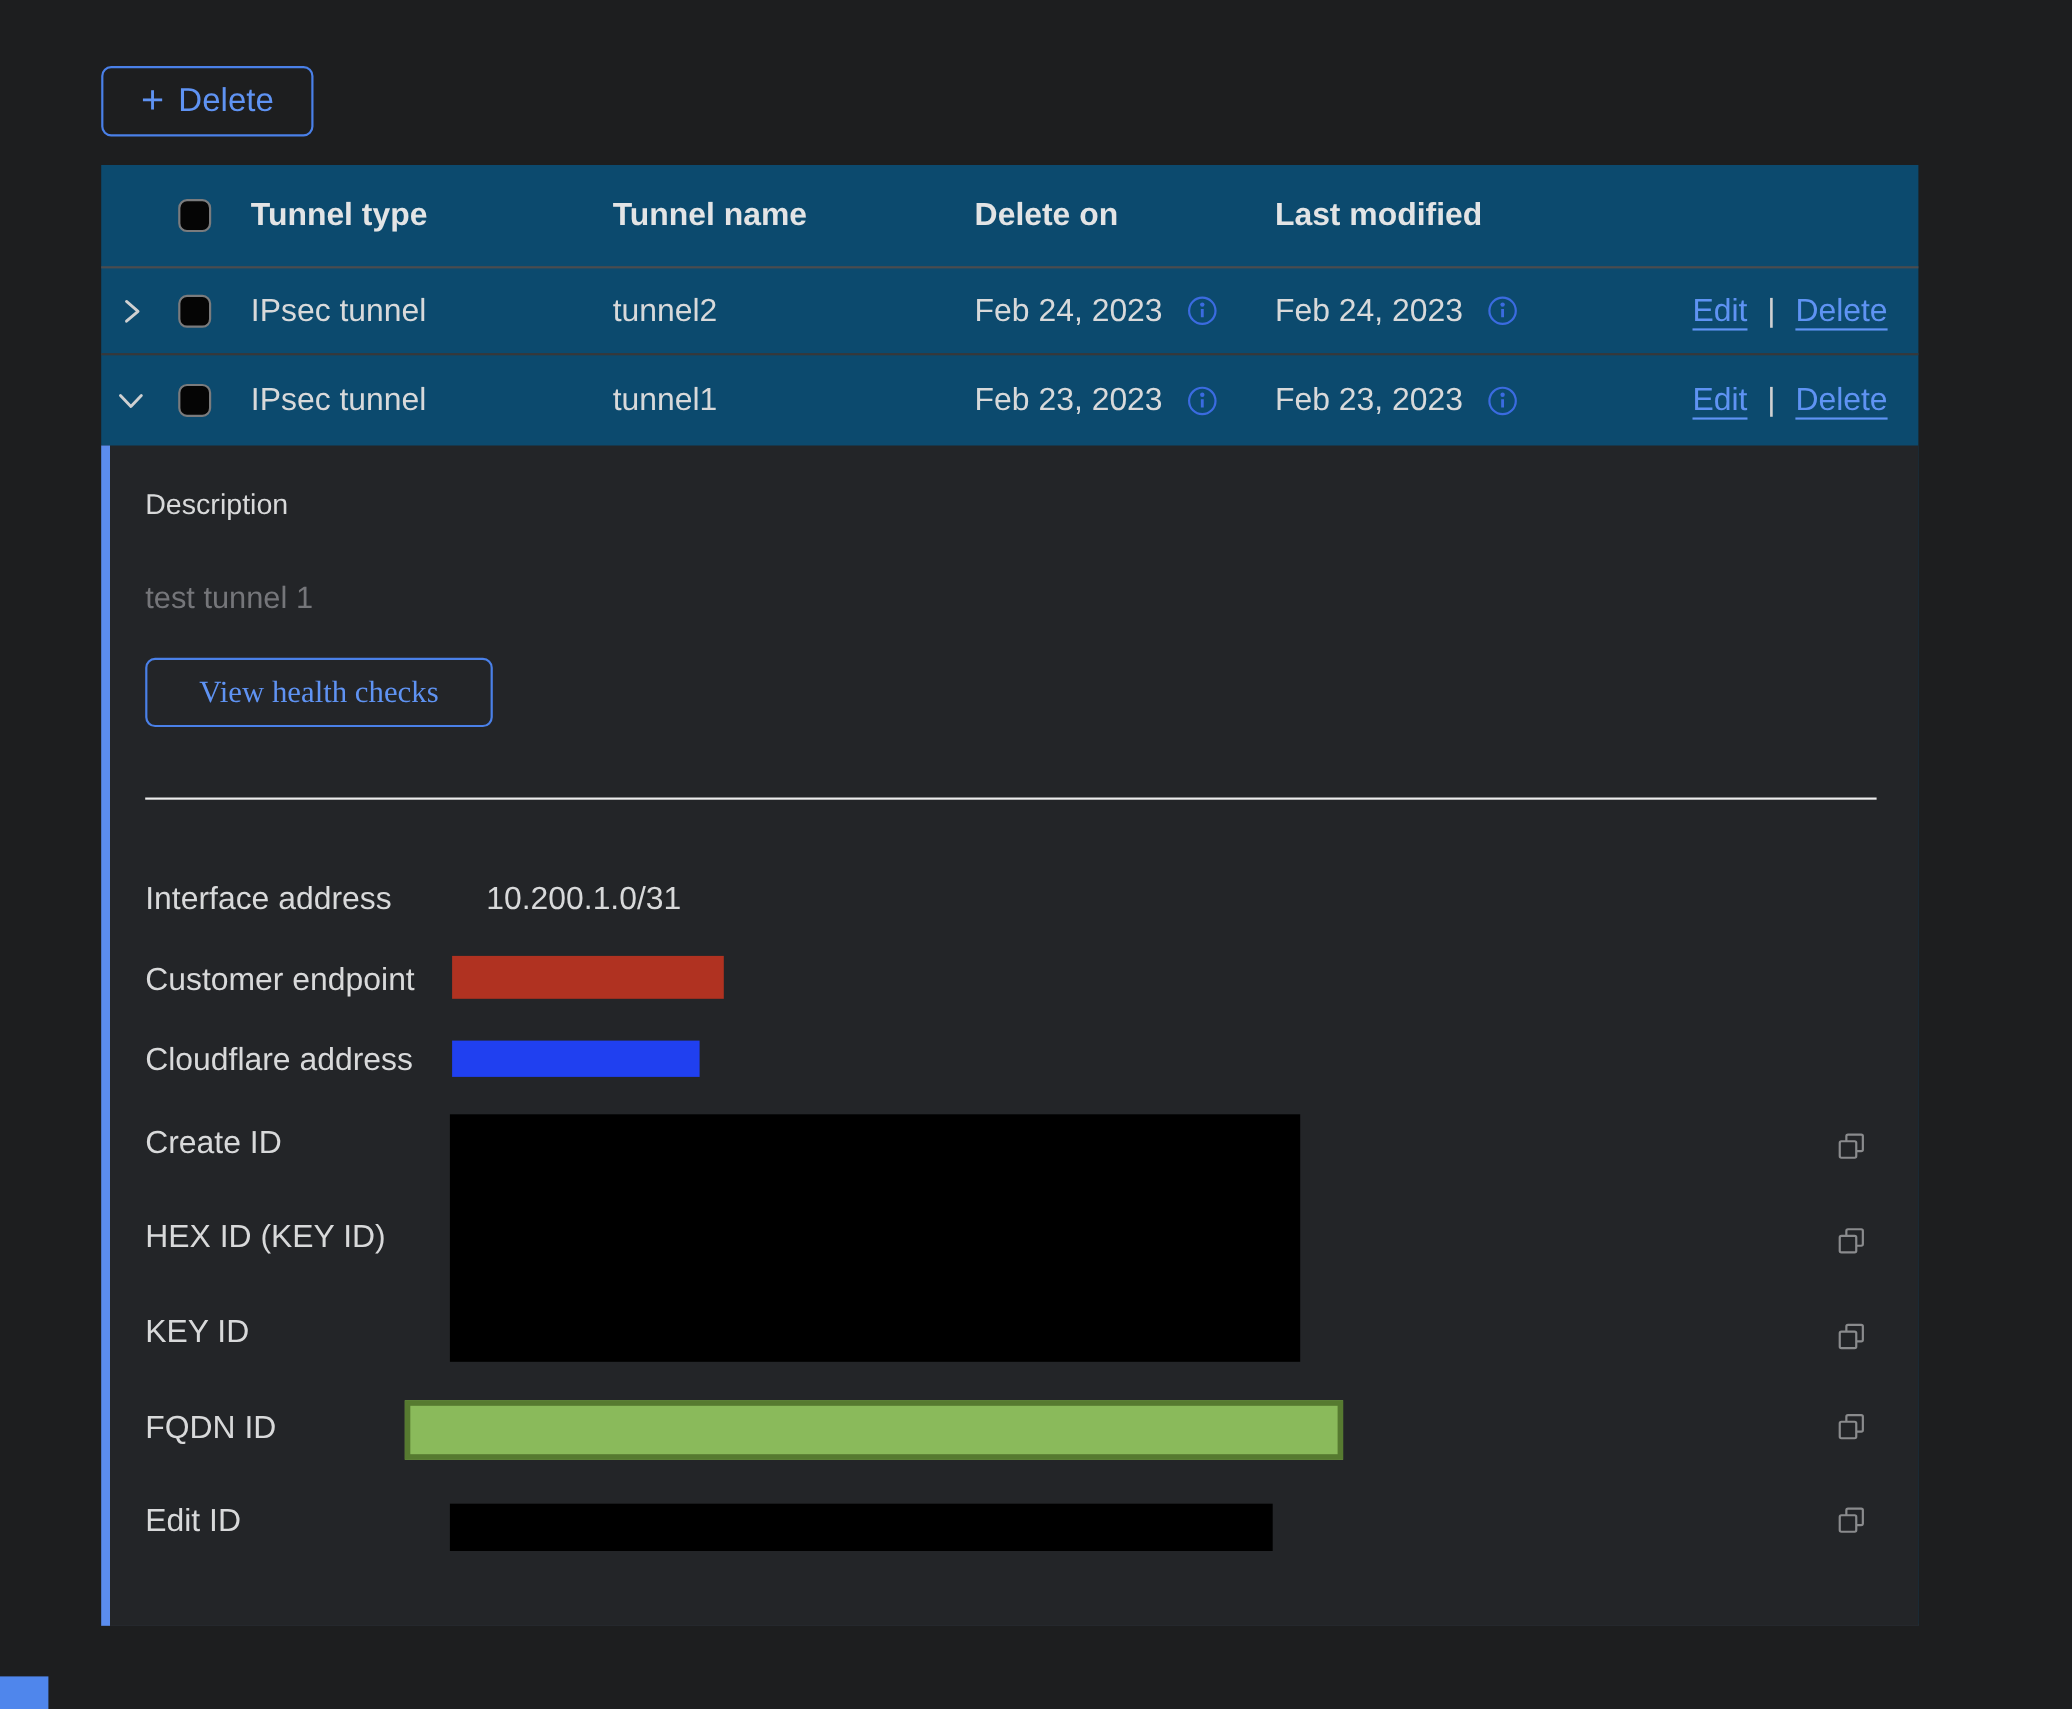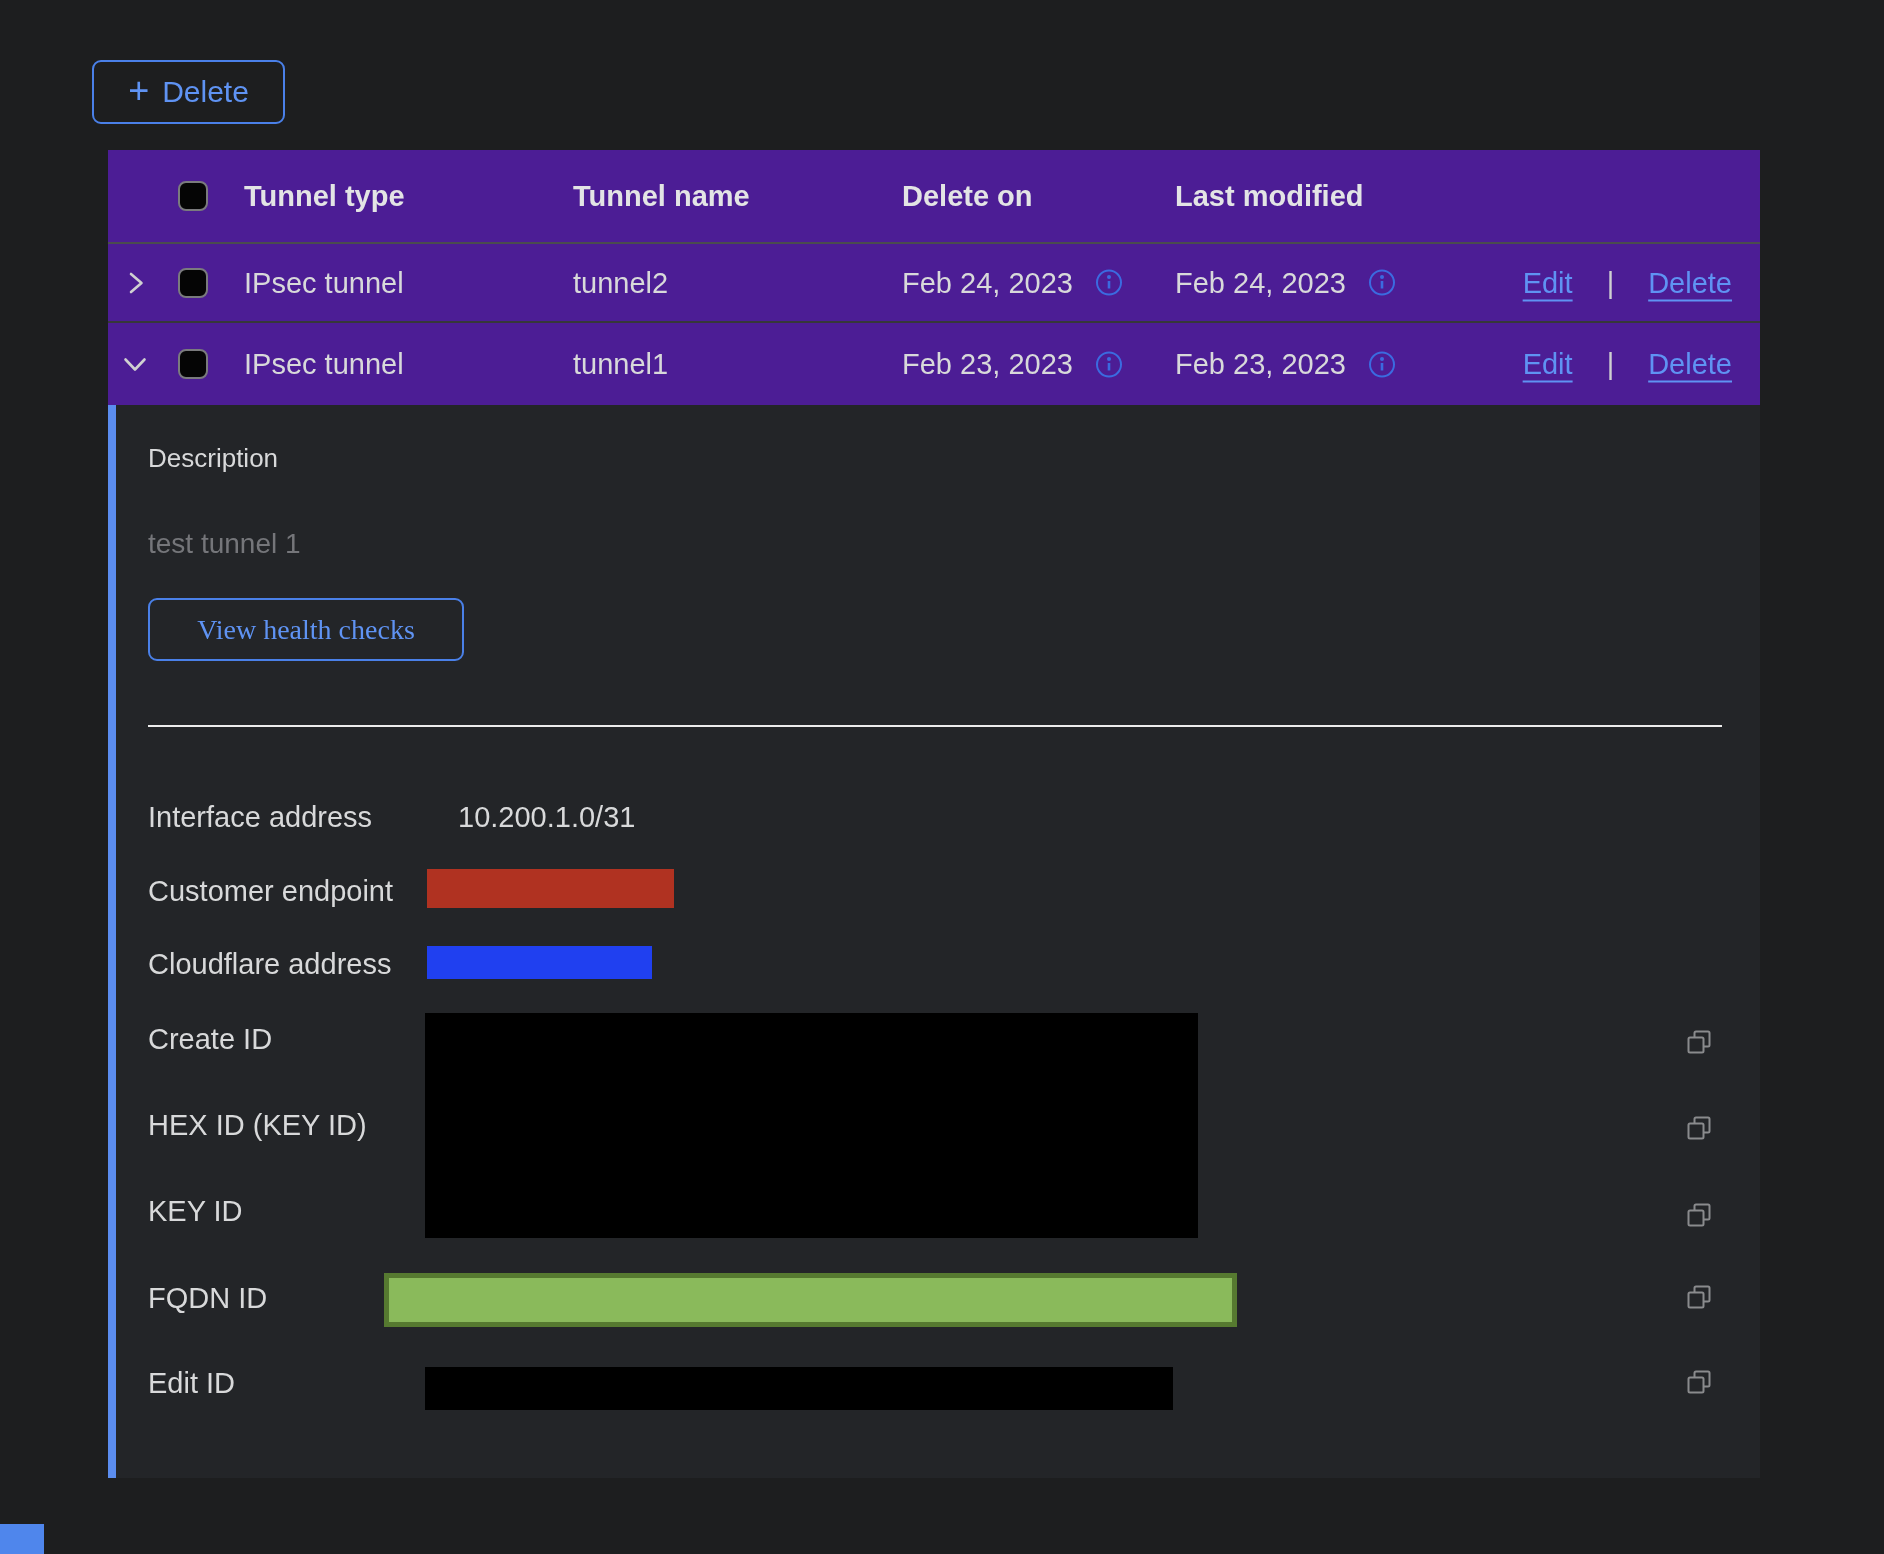--- a/index.html
+++ b/index.html
@@ -11,34 +11,34 @@
   .abs{position:absolute}
   
   .create-btn{
     left:92px;top:60px;width:193px;height:64px;box-sizing:border-box;
     border:2px solid #4a80e8;border-radius:9px;background:transparent;
     color:#5f93f3;font-size:30px;display:flex;align-items:center;justify-content:center;gap:13px;
     cursor:pointer;font-family:inherit;
   }
   .create-btn .plus{font-size:36px;font-weight:300;line-height:1;margin-top:-3px}
   
-  .table{left:108px;top:150px;width:1652px;height:1328px;background:#4c1d95;border-bottom:2px solid #3a3b3d;box-sizing:border-box}
+  .table{left:92px;top:150px;width:1652px;height:1328px;background:#0c4a6e;border-bottom:2px solid #3a3b3d;box-sizing:border-box}
   .thead{position:absolute;left:0;top:0;width:100%;height:94px;border-bottom:2px solid #4b4c4f;box-sizing:border-box}
   .trow{position:absolute;left:0;width:100%;box-sizing:border-box}
   .row1{top:94px;height:79px;border-bottom:2px solid #37383a}
   .row2{top:173px;height:82px}
   .cell{position:absolute;top:50%;transform:translateY(-50%);white-space:nowrap}
   .th{font-weight:bold;color:#e3e4e5}
   .c-expander{left:8px;width:38px;display:flex;justify-content:center;cursor:pointer}
   .c-check{left:70px}
   .c-type{left:136px}
   .c-name{left:465px}
   .c-created{left:794px;display:flex;align-items:center;gap:22px}
   .c-modified{left:1067px;display:flex;align-items:center;gap:22px}
-  .c-actions{right:0;padding-right:28px;display:flex;align-items:center;gap:34px}
+  .c-actions{right:0;padding-right:28px;display:flex;align-items:center;gap:18px}
   .checkbox{width:30px;height:30px;box-sizing:border-box;border:2px solid #7a7b7d;border-radius:8px;background:#050505;cursor:pointer}
   .link{color:#5f93f3;text-decoration:underline;text-underline-offset:7px;text-decoration-thickness:2px;cursor:pointer}
   .pipe{color:#cfd0d1}
   
   .panel{position:absolute;left:0;top:255px;width:100%;height:1073px;border-left:8px solid #5b8def;box-sizing:border-box;background:#232528}
   .label{position:absolute;white-space:nowrap;color:#d8d9da}
   .muted{color:#75767a}
   .health-btn{
     position:absolute;left:32px;top:193px;width:316px;height:63px;box-sizing:border-box;
     border:2px solid #4a80e8;border-radius:9px;background:transparent;color:#5f93f3;

